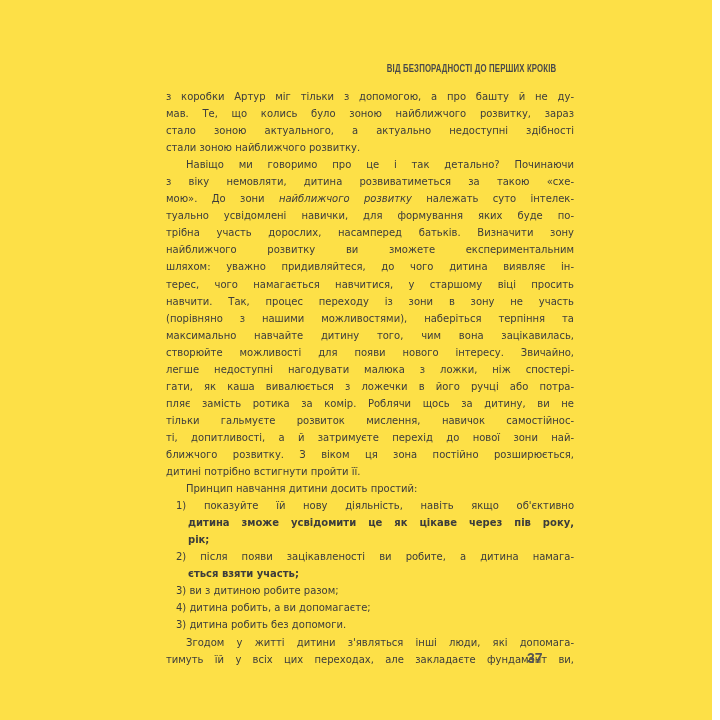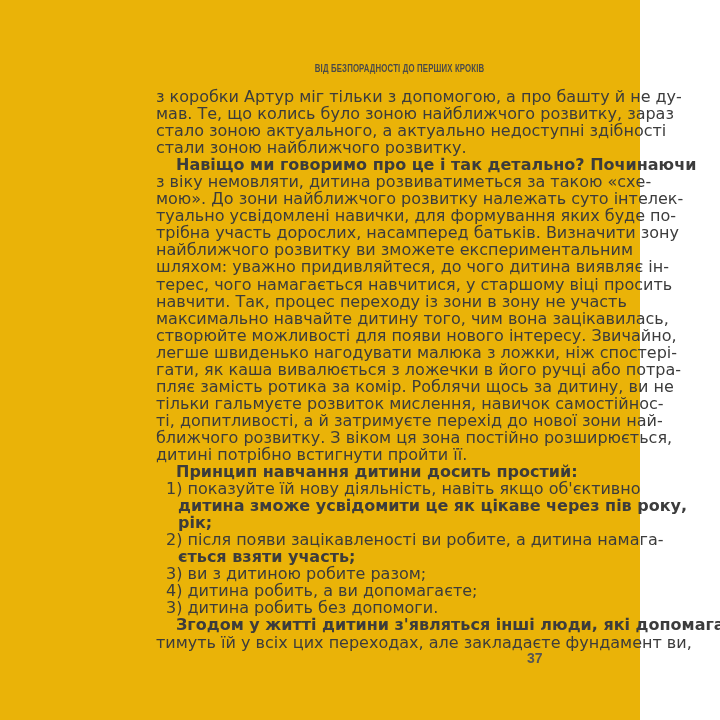--- a/index.html
+++ b/index.html
@@ -1,36 +1,36 @@
 <!DOCTYPE html>
 <html><head>
   <meta charset="utf-8">
   <style>
     html, body { margin: 0; padding: 0; }
     body {
       width: 720px; height: 720px; background: #ffffff; position: relative; overflow: hidden;
       font-family: "DejaVu Sans", sans-serif; color: #3a3a3a;
     }
-    .page { position: absolute; left: 0; top: 0; width: 640px; height: 720px; background: #eab308; }
+    .page { position: absolute; left: 0; top: 0; width: 712px; height: 720px; background: #fde047; }
     .running-head {
       position: absolute; top: 63px; right: 156px;
       font-family: "Liberation Sans", sans-serif; font-weight: bold; font-size: 10px;
       letter-spacing: 0.2px; color: #4a4a4a; transform: scaleX(0.78); transform-origin: right center;
       text-transform: uppercase;
     }
     .body-text {
-      position: absolute; left: 156px; top: 88px; width: 408px;
-      font-size: 16px; line-height: 17.05px; color: #3c3c3c;
+      position: absolute; left: 166px; top: 88px; width: 408px;
+      font-size: 10px; line-height: 17.05px; color: #3c3c3c;
     }
     .line { display: block; white-space: nowrap; text-align: justify; text-align-last: justify; height: 17.05px; overflow: visible; }
     .line.last { text-align-last: left; }
-    .indent { padding-left: 20px; font-weight: bold; }
+    .indent { padding-left: 20px; }
     .li1 { padding-left: 10px; }
     .li2 { padding-left: 22px; font-weight: bold; }
-    .italic { }
+    .italic { font-style: italic; }
     .page-number {
       position: absolute; top: 650px; left: 527px;
       font-family: "Liberation Sans", sans-serif; font-weight: bold; font-size: 14px; color: #555;
     }
   </style>
 </head>
 <body>
 
 <div class="page">
   <div class="running-head">Від безпорадності до перших кроків</div>
@@ -41,23 +41,24 @@
       <span class="line last">стали зоною найближчого розвитку.</span>
       <span class="line indent">Навіщо ми говоримо про це і так детально? Починаючи</span>
       <span class="line ">з віку немовляти, дитина розвиватиметься за такою «схе-</span>
       <span class="line "><span>мою». До зони </span><span class="italic">найближчого розвитку</span><span> належать суто інтелек-</span></span>
       <span class="line ">туально усвідомлені навички, для формування яких буде по-</span>
       <span class="line ">трібна участь дорослих, насамперед батьків. Визначити зону</span>
       <span class="line ">найближчого розвитку ви зможете експериментальним</span>
       <span class="line ">шляхом: уважно придивляйтеся, до чого дитина виявляє ін-</span>
       <span class="line ">терес, чого намагається навчитися, у старшому віці просить</span>
       <span class="line ">навчити. Так, процес переходу із зони в зону не участь</span>
+      <span class="line ">(порівняно з нашими можливостями), наберіться терпіння та</span>
       <span class="line ">максимально навчайте дитину того, чим вона зацікавилась,</span>
       <span class="line ">створюйте можливості для появи нового інтересу. Звичайно,</span>
-      <span class="line ">легше швиденько нагодувати малюка з ложки, ніж спостері-</span>
+      <span class="line ">легше недоступні нагодувати малюка з ложки, ніж спостері-</span>
       <span class="line ">гати, як каша вивалюється з ложечки в його ручці або потра-</span>
       <span class="line ">пляє замість ротика за комір. Роблячи щось за дитину, ви не</span>
       <span class="line ">тільки гальмуєте розвиток мислення, навичок самостійнос-</span>
       <span class="line ">ті, допитливості, а й затримуєте перехід до нової зони най-</span>
       <span class="line ">ближчого розвитку. З віком ця зона постійно розширюється,</span>
       <span class="line last">дитині потрібно встигнути пройти її.</span>
       <span class="line indent last">Принцип навчання дитини досить простий:</span>
       <span class="line li1">1) показуйте їй нову діяльність, навіть якщо об'єктивно</span>
       <span class="line li2">дитина зможе усвідомити це як цікаве через пів року,</span>
       <span class="line li2 last">рік;</span>

